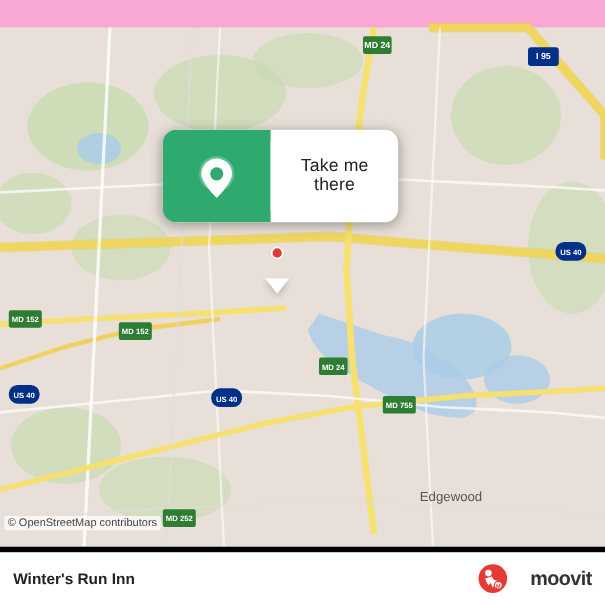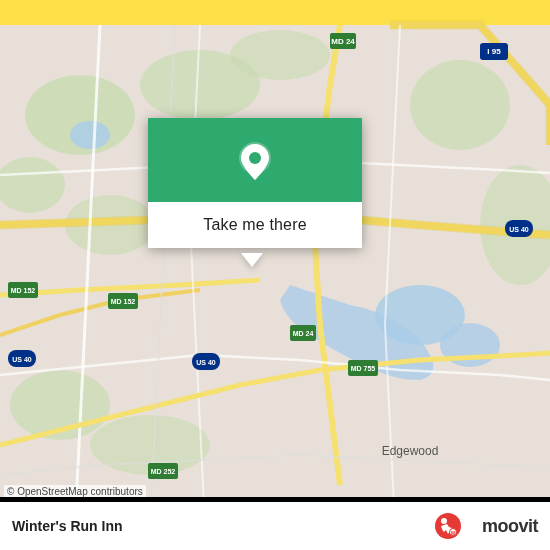--- a/index.html
+++ b/index.html
@@ -8,42 +8,41 @@
       height: 550px;
       overflow: hidden;
       font-family: Arial, sans-serif;
       position: relative;
     }
 
     #map-container {
       width: 550px;
       height: 550px;
       position: relative;
-      background-color: #fde047;
+      background-color: #f9a8d4;
       padding-left: 24px;
     }
 
     
     #map-svg {
       position: absolute;
       top: 0; left: 0;
       width: 100%; height: 100%;
     }
 
     
     #popup-card {
       position: absolute;
       top: 118px;
       left: 148px;
       width: 214px;
       background: white;
-      border-radius: 0;
+      border-radius: 12px;
       box-shadow: 0 2px 12px rgba(0,0,0,0.35);
       display: flex;
-      flex-direction: column;
       align-items: center;
       padding-bottom: 0;
       overflow: hidden;
     }
 
     #popup-green-area {
       background: #2eaa6e;
       width: 100%;
       display: flex;
       justify-content: center;
@@ -127,21 +126,21 @@
     }
 
     #moovit-icon {
       width: 28px;
       height: 28px;
     }
 
     
     #copyright {
       position: absolute;
-      bottom: 52px;
+      bottom: 68px;
       left: 4px;
       font-size: 10px;
       color: #444;
       background: rgba(255,255,255,0.75);
       padding: 1px 3px;
       border-radius: 2px;
     }
   </style>
 </head>
 <body>

